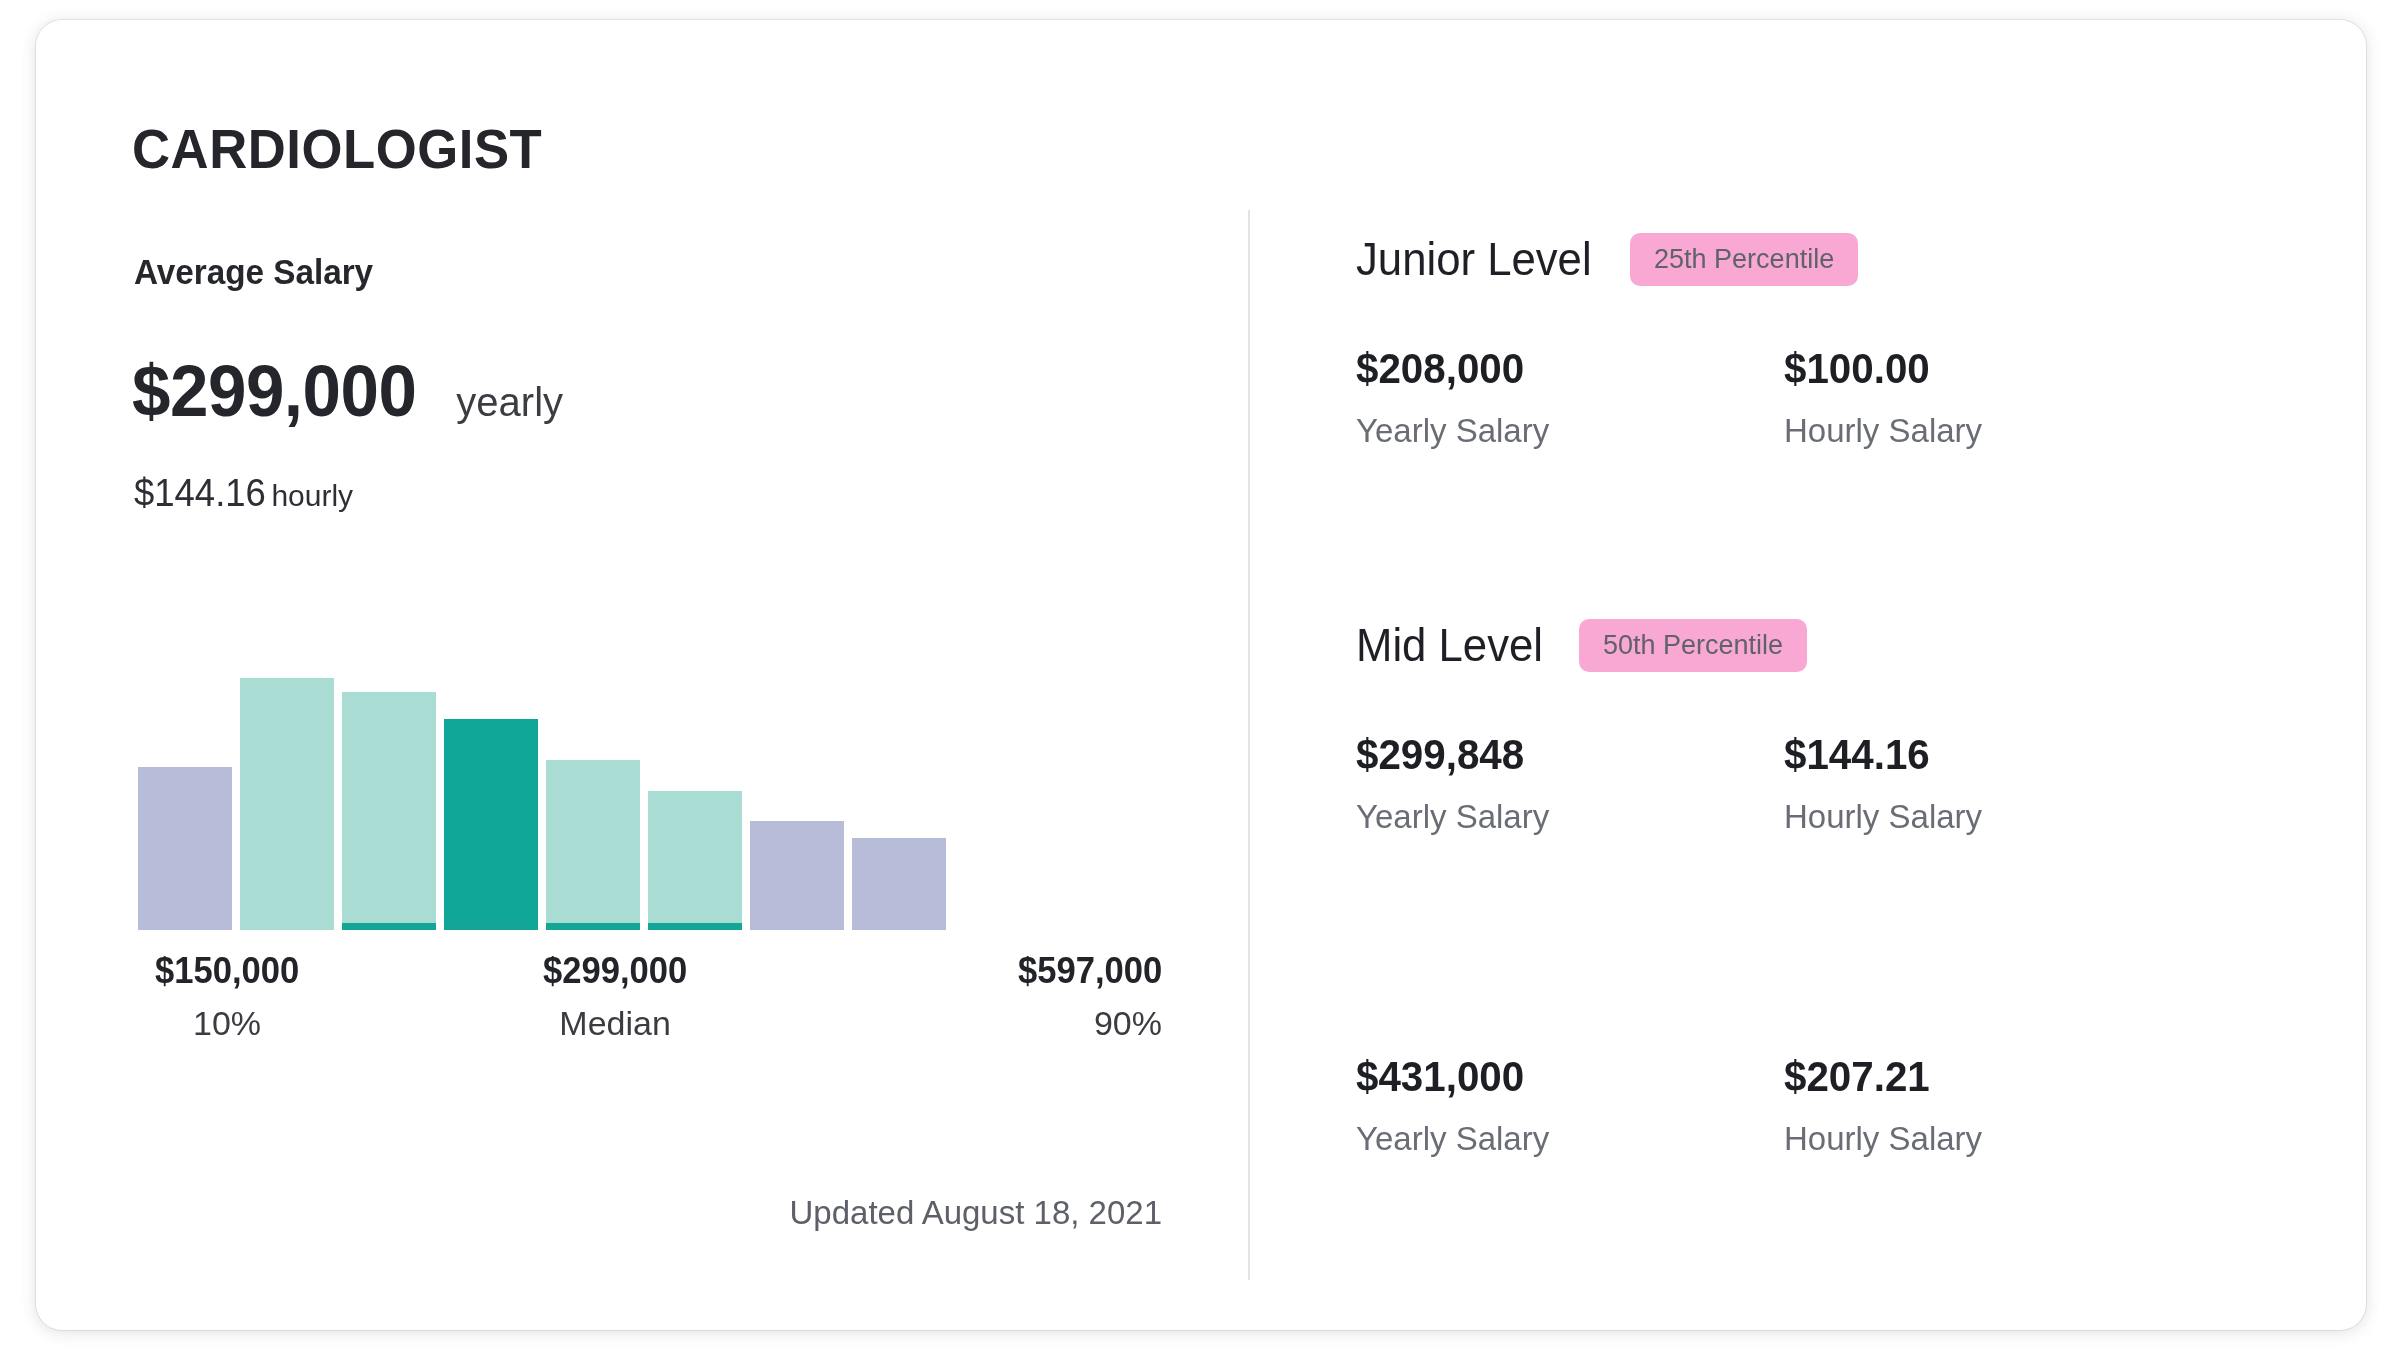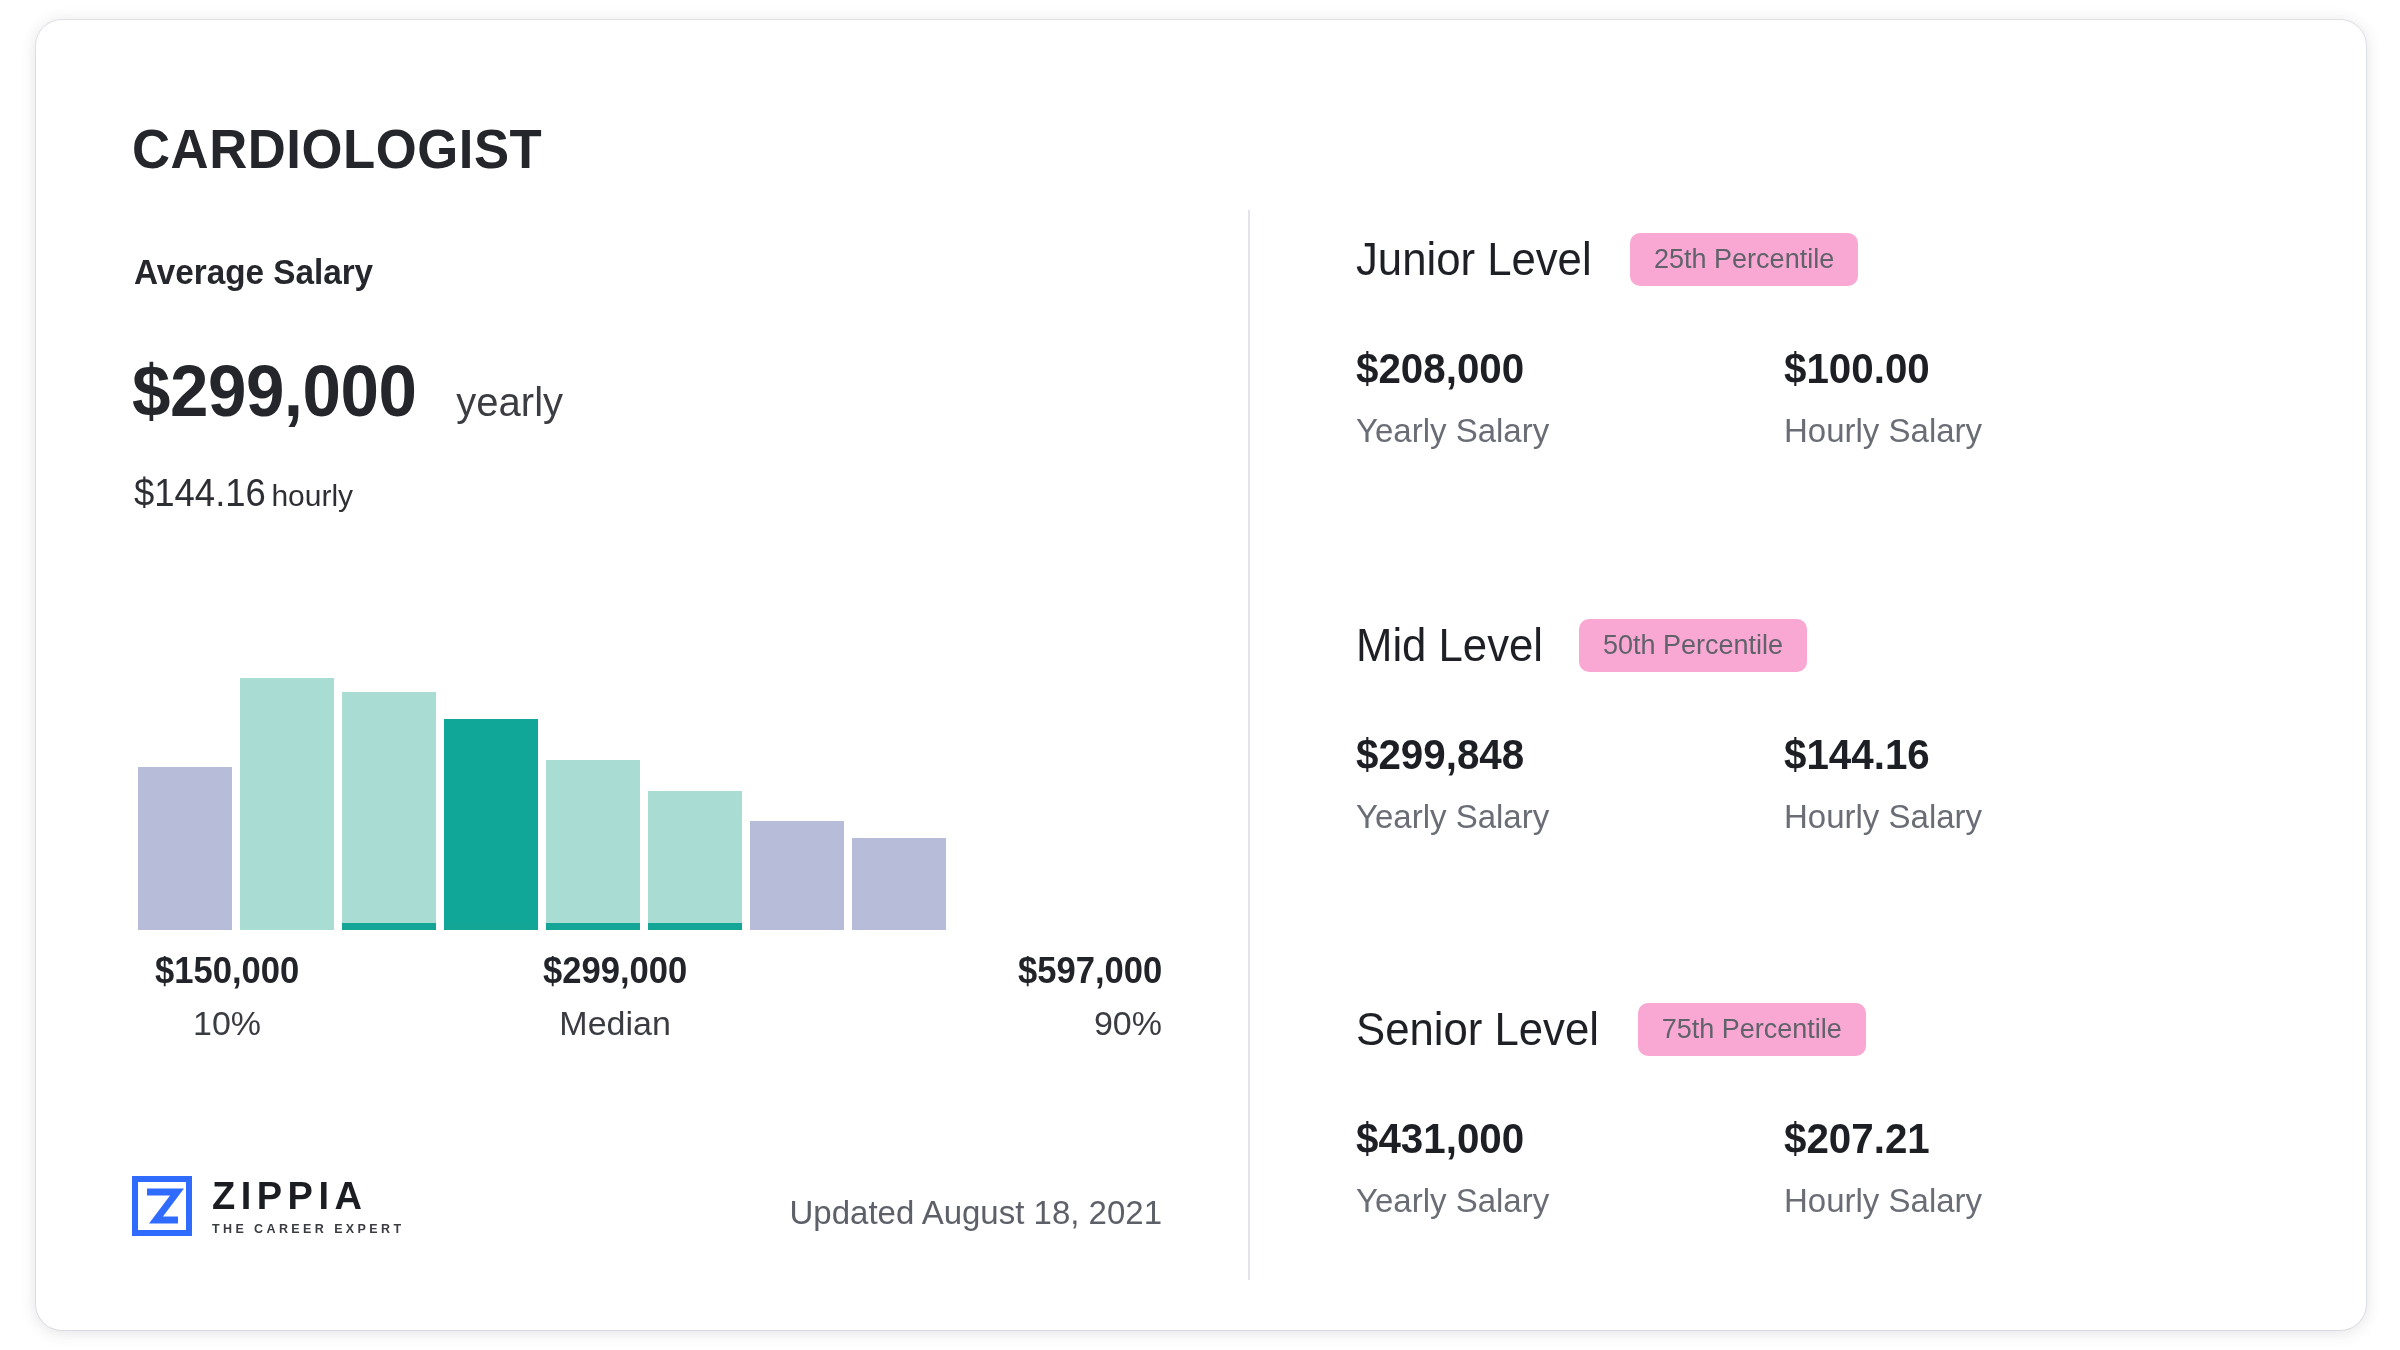--- a/index.html
+++ b/index.html
@@ -330,30 +330,20 @@
           <div class="axis-value">$299,000</div>
           <div class="axis-sub">Median</div>
         </div>
         <div class="axis-group ag-right">
           <div class="axis-value">$597,000</div>
           <div class="axis-sub">90%</div>
         </div>
       </div>
 
       <div class="footer">
-        <div class="logo-wrap">
-          <svg class="logo-mark" viewBox="0 0 60 60">
-            <rect x="3" y="3" width="54" height="54" fill="none" stroke="#2f6bff" stroke-width="6"></rect>
-            <path d="M15 16 H45 L24 44 H46" fill="none" stroke="#2f6bff" stroke-width="7" stroke-linejoin="miter"></path>
-          </svg>
-          <span class="logo-text-wrap">
-            <span class="logo-word">ZIPPIA</span>
-            <span class="logo-tag">THE CAREER EXPERT</span>
-          </span>
-        </div>
         <div class="updated">Updated August 18, 2021</div>
       </div>
     </div>
 
     <div class="divider"></div>
 
     <div class="right-panel">
 
       <div class="level-block lb-1">
         <div class="level-head">
@@ -383,24 +373,20 @@
             <div class="salary-caption">Yearly Salary</div>
           </div>
           <div class="salary-cell sc-hourly">
             <div class="salary-amount">$144.16</div>
             <div class="salary-caption">Hourly Salary</div>
           </div>
         </div>
       </div>
 
       <div class="level-block lb-3">
-        <div class="level-head">
-          <span class="level-name">Senior Level</span>
-          <span class="pct-badge">75th Percentile</span>
-        </div>
         <div class="salary-row">
           <div class="salary-cell sc-yearly">
             <div class="salary-amount">$431,000</div>
             <div class="salary-caption">Yearly Salary</div>
           </div>
           <div class="salary-cell sc-hourly">
             <div class="salary-amount">$207.21</div>
             <div class="salary-caption">Hourly Salary</div>
           </div>
         </div>

